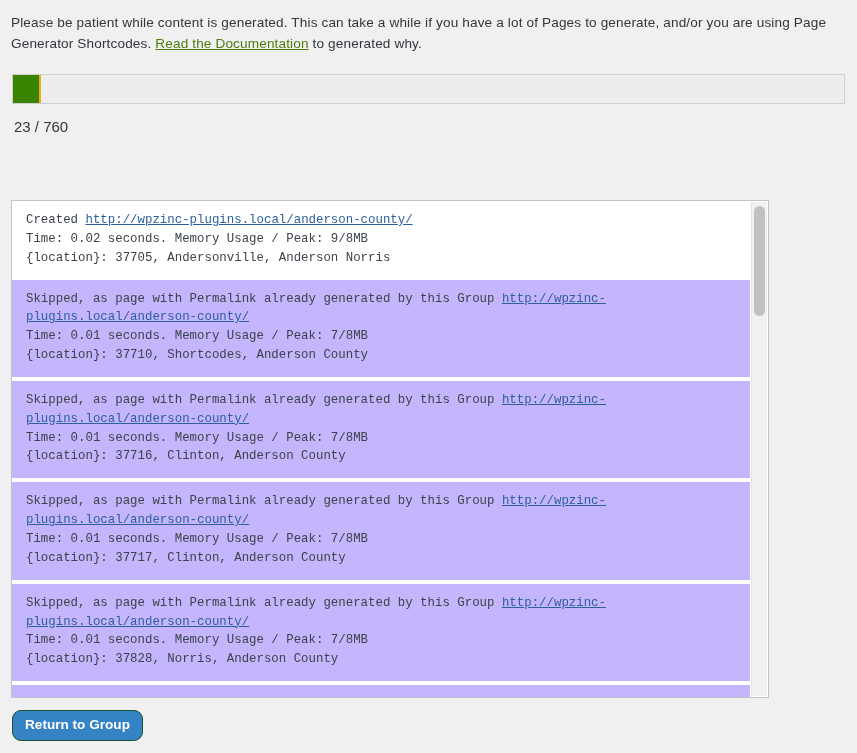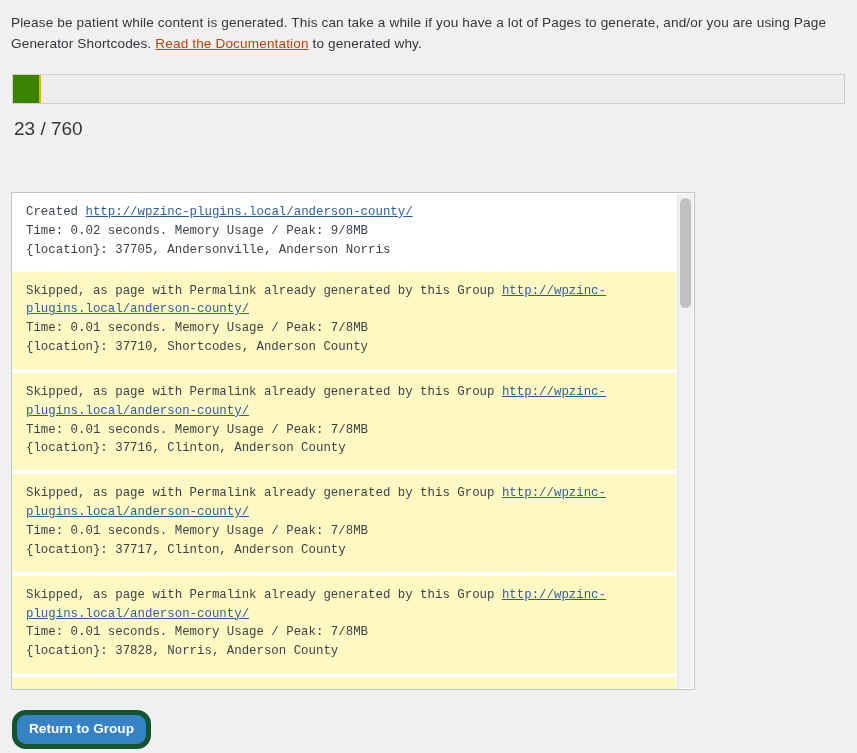--- a/index.html
+++ b/index.html
@@ -31,21 +31,21 @@
     margin: 0 0 1px 0;
     font-size: 13.6px;
     line-height: 1.55;
     color: #32373c;
     letter-spacing: 0.01em;
   }
   .intro p + p {
     margin-top: 4px;
   }
   .doc-link {
-    color: #c2410c;
+    color: #4d7c0f;
     text-decoration: underline;
     cursor: pointer;
   }
 
   
   .progress-wrap {
     margin: 20px 12px 0 12px;
     width: 833px;
     height: 30px;
     background: #ededed;
@@ -59,30 +59,30 @@
     top: 0;
     bottom: 0;
     width: 28px;
     background: #3a8300;
     border-right: 2px solid #edae0d;
     box-sizing: border-box;
   }
 
   .progress-count {
     margin: 14px 8px 0 14px;
-    font-size: 19px;
+    font-size: 15px;
     color: #32373c;
   }
 
   
   .log-box {
     position: absolute;
     left: 11px;
-    top: 192px;
-    width: 684px;
+    top: 200px;
+    width: 758px;
     height: 498px;
     background: #fff;
     border: 1px solid #c3c4c7;
     box-sizing: border-box;
     overflow: hidden;
   }
   .log-scroll {
     position: absolute;
     left: 0;
     top: 0;
@@ -96,21 +96,21 @@
     font-size: 12.4px;
     line-height: 1.52;
     color: #3c434a;
     box-sizing: border-box;
     word-break: break-word;
   }
   .log-entry.created {
     background: #fff;
   }
   .log-entry.skipped {
-    background: #fef9c3;
+    background: #c4b5fd;
     margin-bottom: 4px;
   }
   .log-entry .line {
     white-space: normal;
   }
   .log-entry a.log-link {
     color: #2b5f9e;
     text-decoration: underline;
     cursor: pointer;
   }
@@ -142,22 +142,22 @@
   
   .footer {
     position: absolute;
     left: 12px;
     top: 710px;
   }
   .btn-primary {
     display: inline-block;
     background: #3582c4;
     color: #fff;
-    border: 5px solid #14532d;
-    border-radius: 14px;
+    border: 1px solid #14532d;
+    border-radius: 9px;
     padding: 7px 12px 8px 12px;
     font-family: "Liberation Sans", sans-serif;
     font-size: 13.6px;
     font-weight: bold;
     line-height: 1;
     cursor: pointer;
     text-shadow: none;
   }
 </style>
 </head>

